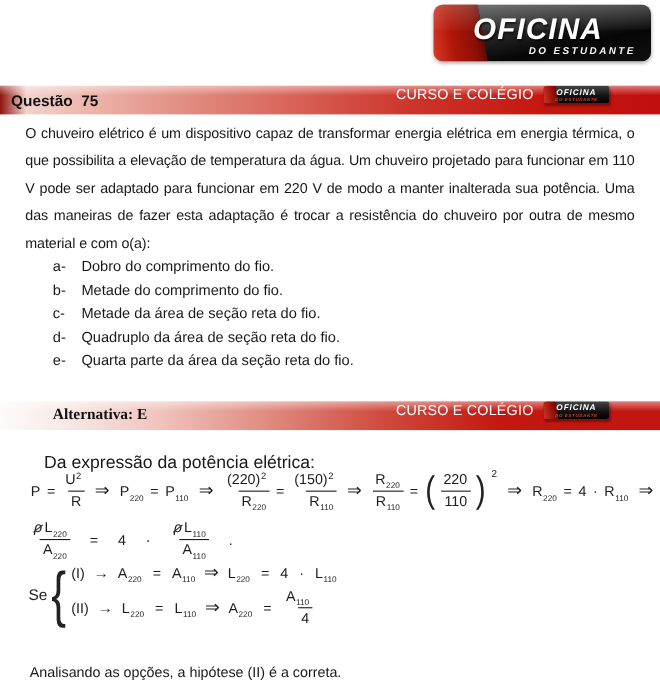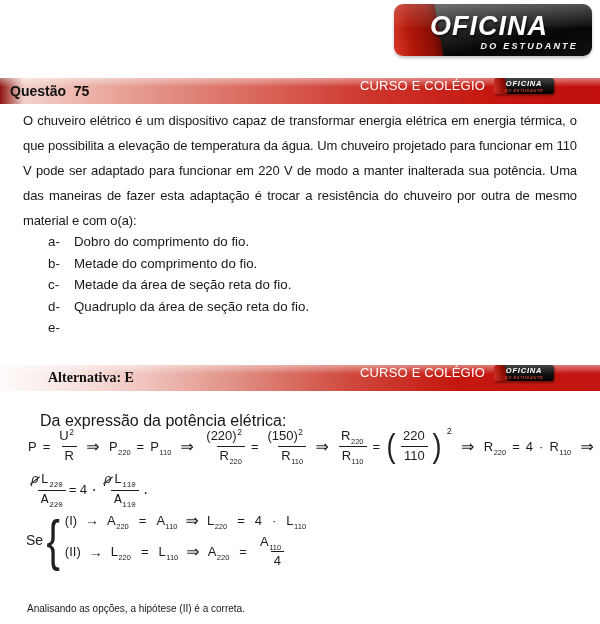--- a/index.html
+++ b/index.html
@@ -42,26 +42,26 @@
   .mini-tag{font-size:4px;font-weight:bold;font-style:italic;letter-spacing:0.6px;color:#d0402f;line-height:5px;}
 
   
   .question-text{position:absolute;left:23px;top:108px;width:554px;margin:0;
         font-size:13px;line-height:25px;letter-spacing:-0.1px;text-align:justify;color:#181818;}
   .options{position:absolute;left:48px;top:231px;width:520px;}
   .option{display:flex;height:21.5px;align-items:center;font-size:13.3px;color:#181818;}
   .opt-key{width:26px;flex:0 0 26px;}
   
   .sol-intro{position:absolute;left:24px;top:396px;margin:16px;font-size:16px;color:#181818;}
-  .conclusion{position:absolute;left:27px;top:603px;margin:0;font-size:10px;color:#181818;}
+  .conclusion{position:absolute;left:27px;top:603px;margin:0;font-size:13px;color:#181818;}
 
   
   .math-line{position:absolute;display:flex;align-items:center;font-size:13px;color:#1c1c1c;}
   .line1{left:28px;top:422px;width:566px;height:48px;justify-content:space-between;}
-  .line2{left:28px;top:468px;height:44px;gap:1px;font-family:Liberation Mono, monospace;}
+  .line2{left:28px;top:468px;height:44px;gap:16px;}
   .mitem{display:inline-flex;align-items:center;gap:4px;white-space:nowrap;}
   .mo{margin:0 2px;}
   .implies{font-size:16px;color:#222;}
   .sarrow{font-size:14px;color:#222;}
   .vg{white-space:nowrap;}
   .msub{font-size:7.5px;position:relative;top:4px;margin-left:0.5px;}
   .msup{font-size:8.5px;position:relative;top:-5px;margin-left:0.5px;}
   .frac{display:inline-flex;flex-direction:column;align-items:flex-end;line-height:1.25;}
   .frac .num{padding:0 3px 1px;}
   .frac .den{border-top:1px solid #1c1c1c;padding:1px 3px 0;}
@@ -116,20 +116,21 @@
     <div class="option">
       <span class="opt-key">c-</span>
       <span class="opt-text">Metade da área de seção reta do fio.</span>
     </div>
     <div class="option">
       <span class="opt-key">d-</span>
       <span class="opt-text">Quadruplo da área de seção reta do fio.</span>
     </div>
     <div class="option">
       <span class="opt-key">e-</span>
+      <span class="opt-text">Quarta parte da área da seção reta do fio.</span>
     </div>
   </div>
 
   <div class="bar bar-answer">
     <span class="bar-title">Alternativa: E</span>
     <div class="bar-right">
       <span class="bar-org">CURSO E COLÉGIO</span>
       <div class="mini-logo">
         <span class="mini-brand">OFICINA</span>
         <span class="mini-tag">DO ESTUDANTE</span>

